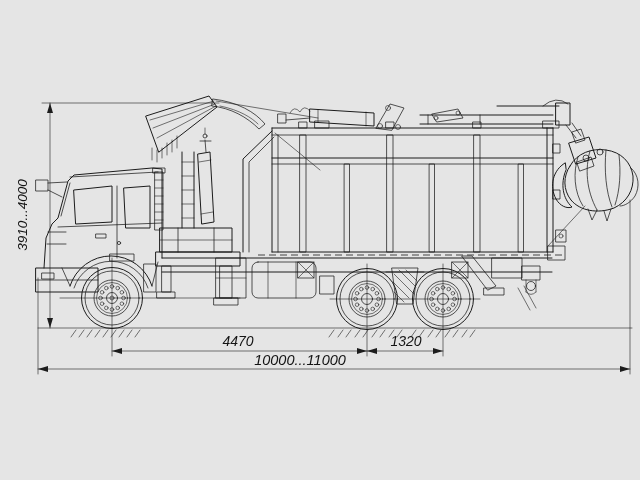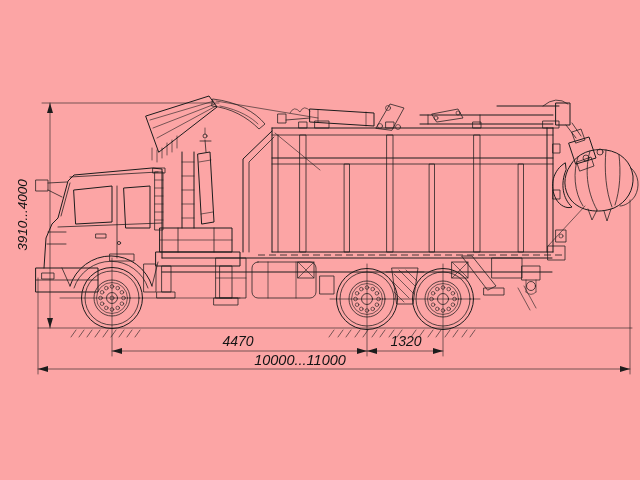--- a/index.html
+++ b/index.html
@@ -1,17 +1,17 @@
 <!DOCTYPE html>
 <html><head>
 <meta charset="utf-8">
 <style>
   html,body{margin:0;padding:0;background:#ffffff;}
   .canvas{
-    position:relative;width:640px;height:480px;background:#fca5a5;overflow:hidden;
+    position:relative;width:640px;height:480px;background:#e5e5e5;overflow:hidden;
     font-family:"Liberation Sans",sans-serif;
   }
   svg{position:absolute;left:0;top:0;}
   .ln  {stroke:#1c1c1c;fill:none;stroke-width:1;stroke-linecap:round;stroke-linejoin:round;}
   .med {stroke:#1c1c1c;fill:none;stroke-width:.75;stroke-linecap:round;stroke-linejoin:round;}
   .thin{stroke:#1c1c1c;fill:none;stroke-width:.6;stroke-linecap:round;}
   .fill{fill:#1c1c1c;stroke:none;}
   .dash{stroke:#1c1c1c;fill:none;stroke-width:.8;stroke-dasharray:7 4;}
   text.dim{font-family:"Liberation Sans",sans-serif;font-style:italic;fill:#141414;}
 </style>

